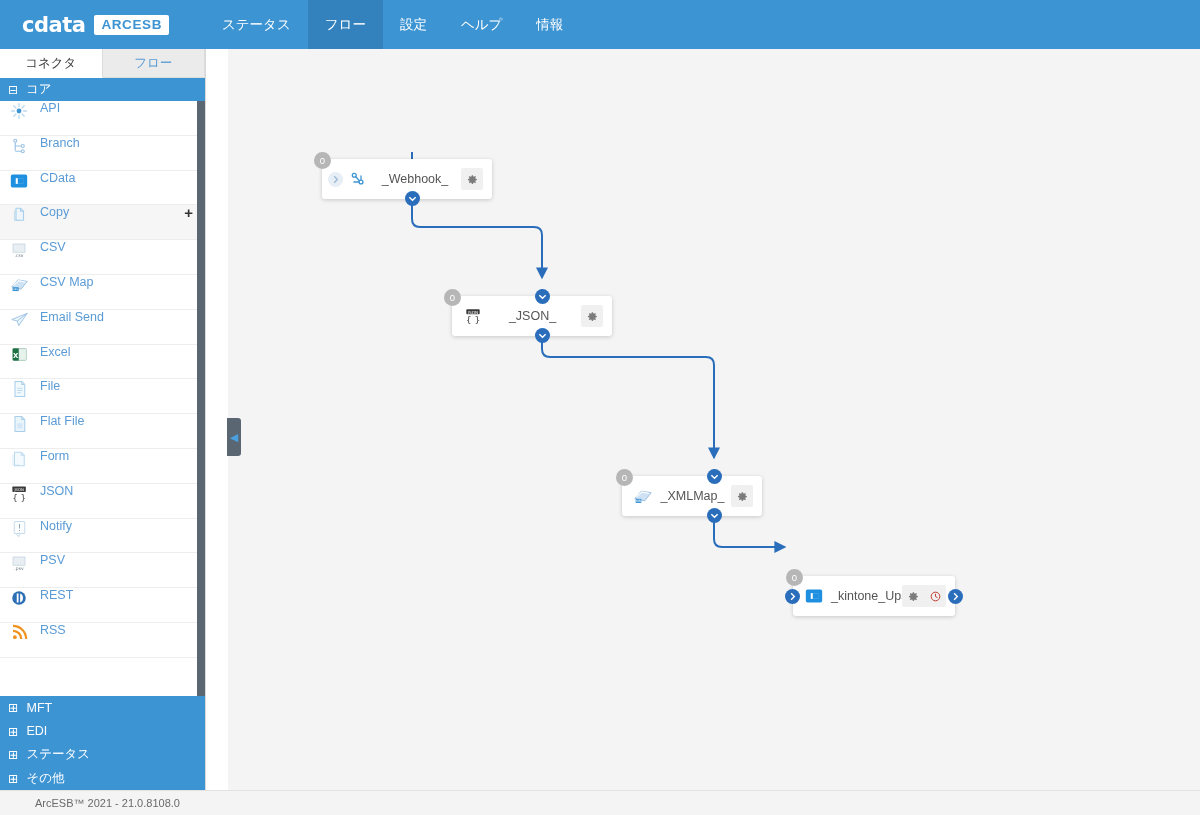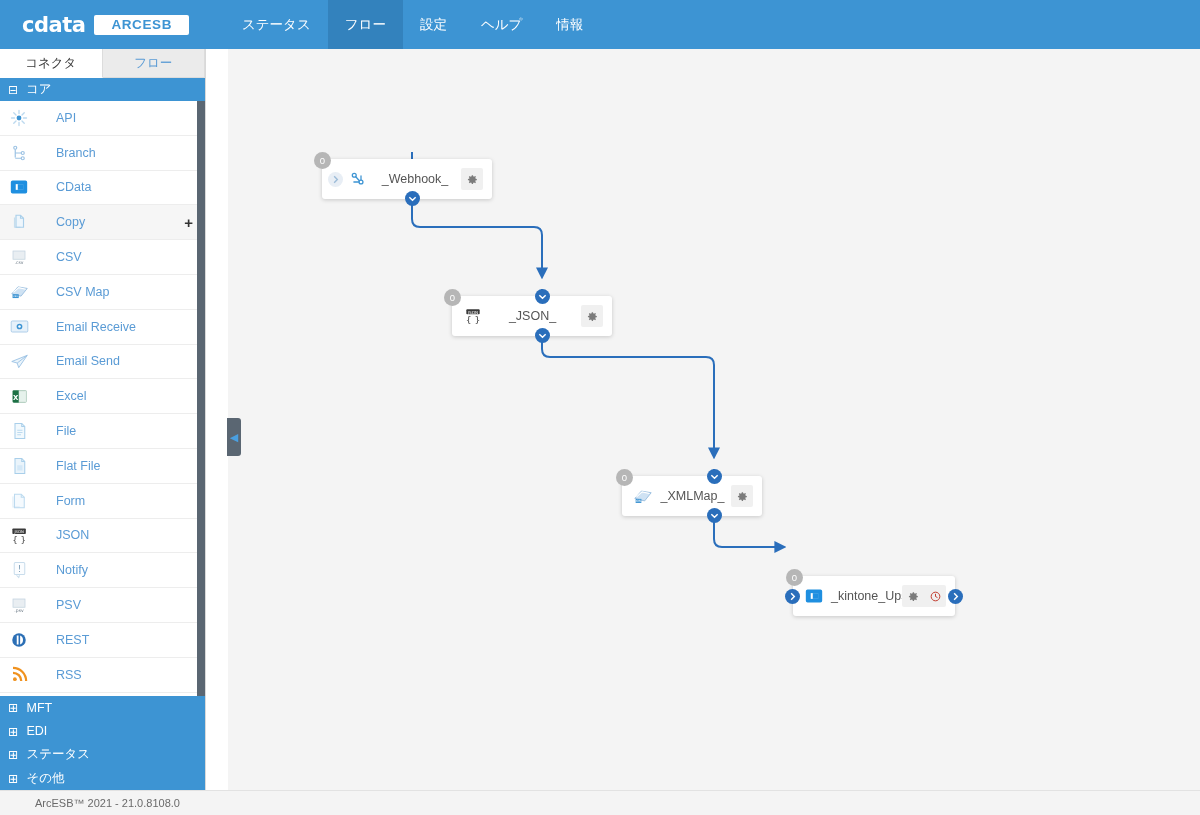--- a/index.html
+++ b/index.html
@@ -20,21 +20,21 @@
   }
   .brand {
     display: flex; align-items: center; padding: 0 14px 0 22px; gap: 9px;
   }
   .brand-cdata {
     color: #ffffff; font-size: 21px; font-weight: bold; letter-spacing: -0.5px;
     font-family: "DejaVu Sans", sans-serif;
   }
   .brand-badge {
     background: #ffffff; color: #3d94d3; font-size: 13.5px; font-weight: bold;
-    padding: 2px 17px 3px; border-radius: 2px; letter-spacing: 0.6px;
+    padding: 2px 7px 3px; border-radius: 2px; letter-spacing: 0.6px;
   }
   .navitems { display: flex; align-items: stretch; margin-left: 22px; }
   .navitem {
     display: flex; align-items: center; padding: 0 17px;
     color: #ffffff; font-size: 13.5px; cursor: pointer; white-space: nowrap;
   }
   .navitem.active { background: #3382bd; }
 
   
   .sidebar {
@@ -56,21 +56,21 @@
     height: 23px; display: flex; align-items: center; gap: 8px;
     padding: 0 8px; cursor: pointer; flex: 0 0 auto;
   }
   .group-head .sq { font-size: 12px; line-height: 1; }
 
   .conn-scroll {
     flex: 1 1 auto; overflow: hidden; position: relative; background: #ffffff;
   }
   .conn-list { position: relative; }
   .conn-row {
-    height: 34.8px; display: flex; align-items: center; gap: 27px;
+    height: 34.8px; display: flex; align-items: flex-start; gap: 11px;
     padding: 0 12px 0 9px; border-bottom: 1px solid #ededed;
     font-size: 12.5px; color: #5a9bd5; cursor: pointer; background: #ffffff;
   }
   .conn-row.hover { background: #f6f6f6; }
   .conn-row .ic { width: 20px; height: 20px; flex: 0 0 20px; display: flex;
                   align-items: center; justify-content: center; }
   .conn-row .nm { flex: 1 1 auto; }
   .conn-row .plus { color: #333333; font-size: 15px; font-weight: bold; line-height: 1; }
 
   .scrollbar-track {
@@ -223,30 +223,20 @@
           <div class="conn-row">
             <span class="ic">
               <svg width="19" height="17" viewBox="0 0 24 22">
                 <path d="M2 14 L10 5 L22 7 L14 17 Z" fill="#cfe2f3" stroke="#8fb8dc"></path>
                 <path d="M4 12 L11 6 L20 8" fill="none" stroke="#ffffff" stroke-width="1.3"></path>
                 <rect x="3" y="14.5" width="8" height="5" fill="#3d94d3"></rect>
                 <text x="7" y="18.7" font-size="3.6" fill="#ffffff" text-anchor="middle" font-family="DejaVu Sans">csv</text>
               </svg>
             </span>
             <span class="nm">CSV Map</span>
-          </div>
-          <div class="conn-row">
-            <span class="ic">
-              <svg width="19" height="15" viewBox="0 0 24 18">
-                <rect x="1.5" y="2" width="21" height="14" rx="1.5" fill="#e6f1fa" stroke="#9dc3e4"></rect>
-                <circle cx="12" cy="9" r="3.6" fill="#3d94d3"></circle>
-                <circle cx="12" cy="9" r="1.6" fill="#ffffff"></circle>
-              </svg>
-            </span>
-            <span class="nm">Email Receive</span>
           </div>
           <div class="conn-row">
             <span class="ic">
               <svg width="19" height="17" viewBox="0 0 24 22">
                 <path d="M22 3 L2 11 L9 13 L11 19 Z" fill="#eaf4fb" stroke="#9dc3e4" stroke-width="1.2"></path>
                 <path d="M22 3 L9 13" fill="none" stroke="#9dc3e4" stroke-width="1.2"></path>
               </svg>
             </span>
             <span class="nm">Email Send</span>
           </div>

